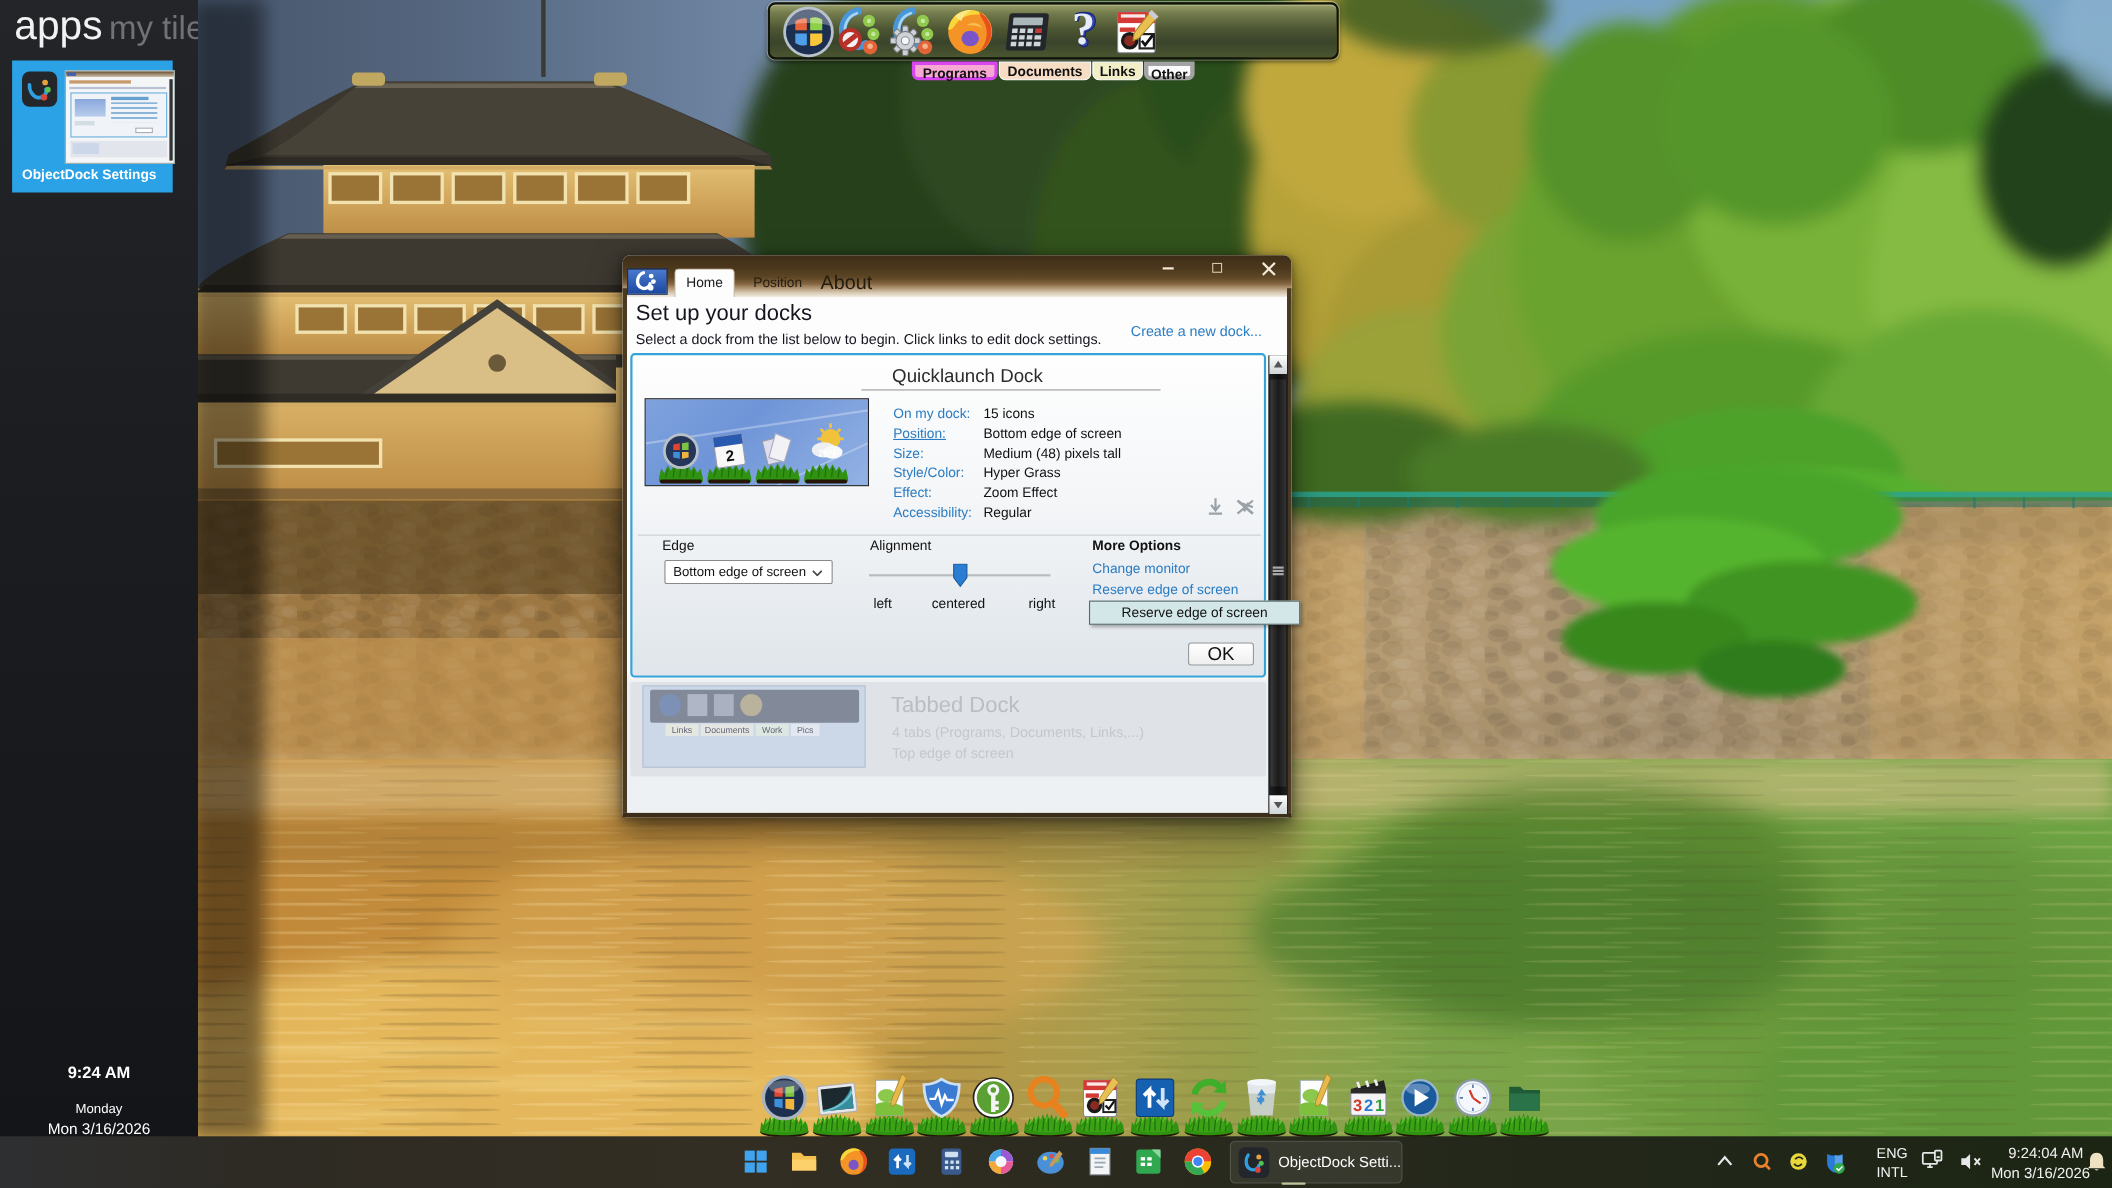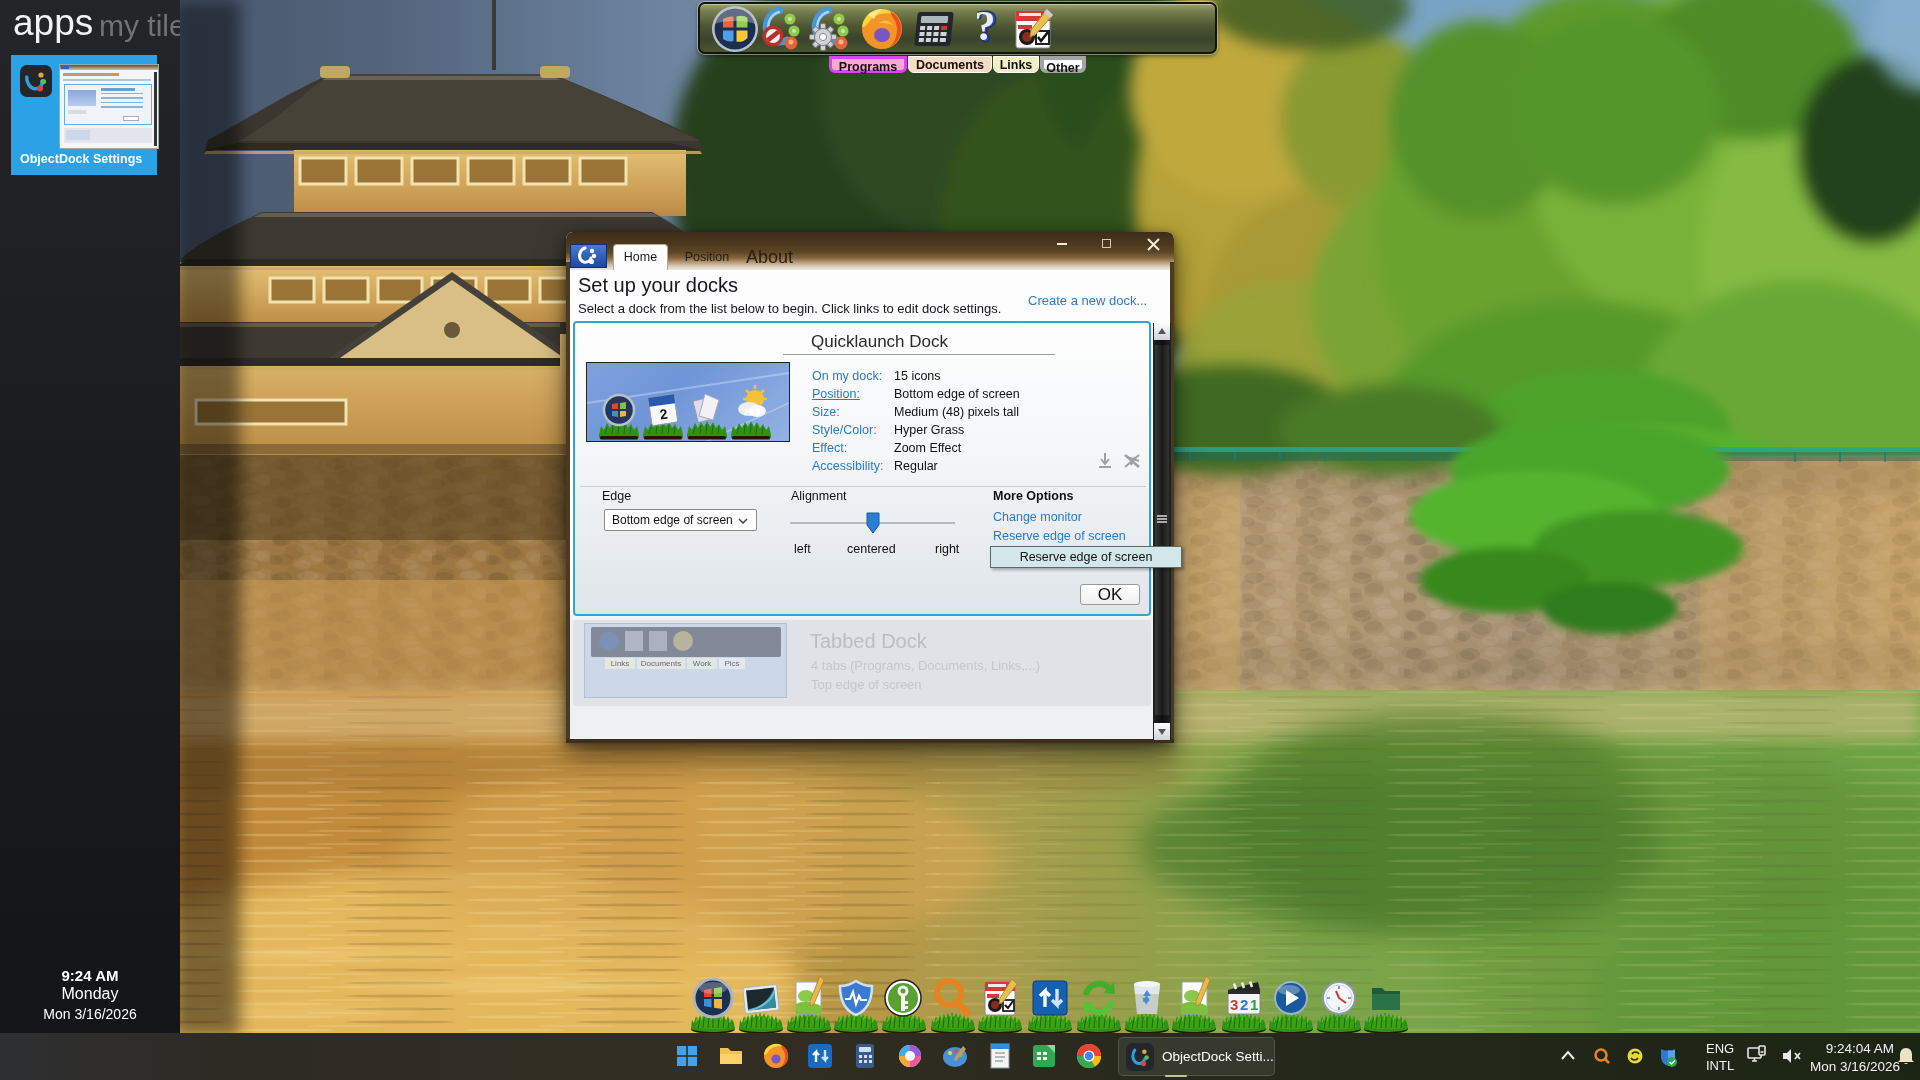--- a/index.html
+++ b/index.html
@@ -259,21 +259,21 @@
       <div class="abs" style="left:4px;top:63px;width:88px;height:15px;background:#e2e6ec">
         <div class="abs" style="left:2px;top:2px;width:24px;height:10px;background:#ccd8ea"></div>
       </div>
       <div class="abs" style="right:1px;top:7px;width:3px;height:74px;background:#333"></div>
     </div>
     <div class="abs" style="left:9px;top:97px;font-size:12.5px;font-weight:700;color:#fff">ObjectDock Settings</div>
   </div>
 
   <div class="abs" style="left:0;top:967px;width:180px;text-align:center;color:#fff">
     <div style="font-size:15px;font-weight:700">9:24 AM</div>
-    <div style="font-size:16px;margin-top:1px">Monday</div>
+    <div style="font-size:12px;margin-top:17px">Monday</div>
     <div style="font-size:14px;margin-top:3px">Mon 3/16/2026</div>
   </div>
 </div>
 
 <div class="abs" id="topdock" style="left:698px;top:2px;width:519px;height:52px;border-radius:7px;border:2px solid #121409;background:linear-gradient(180deg,#9aa16c 0,#757d4e 16%,#4e5733 45%,#3a442b 72%,#48532f 96%);box-shadow:inset 0 1px 0 rgba(255,255,255,.4), 0 0 0 1px rgba(225,228,210,.5), 0 2px 4px rgba(0,0,0,.5)"></div>
 <svg class="abs" width="540" height="76" viewBox="0 0 540 76" style="left:690px;top:0">
 
   <g transform="translate(45,29)">
     <circle r="23" fill="#b8c2cc"></circle>
     <circle r="20.5" fill="#1d2f50"></circle>

